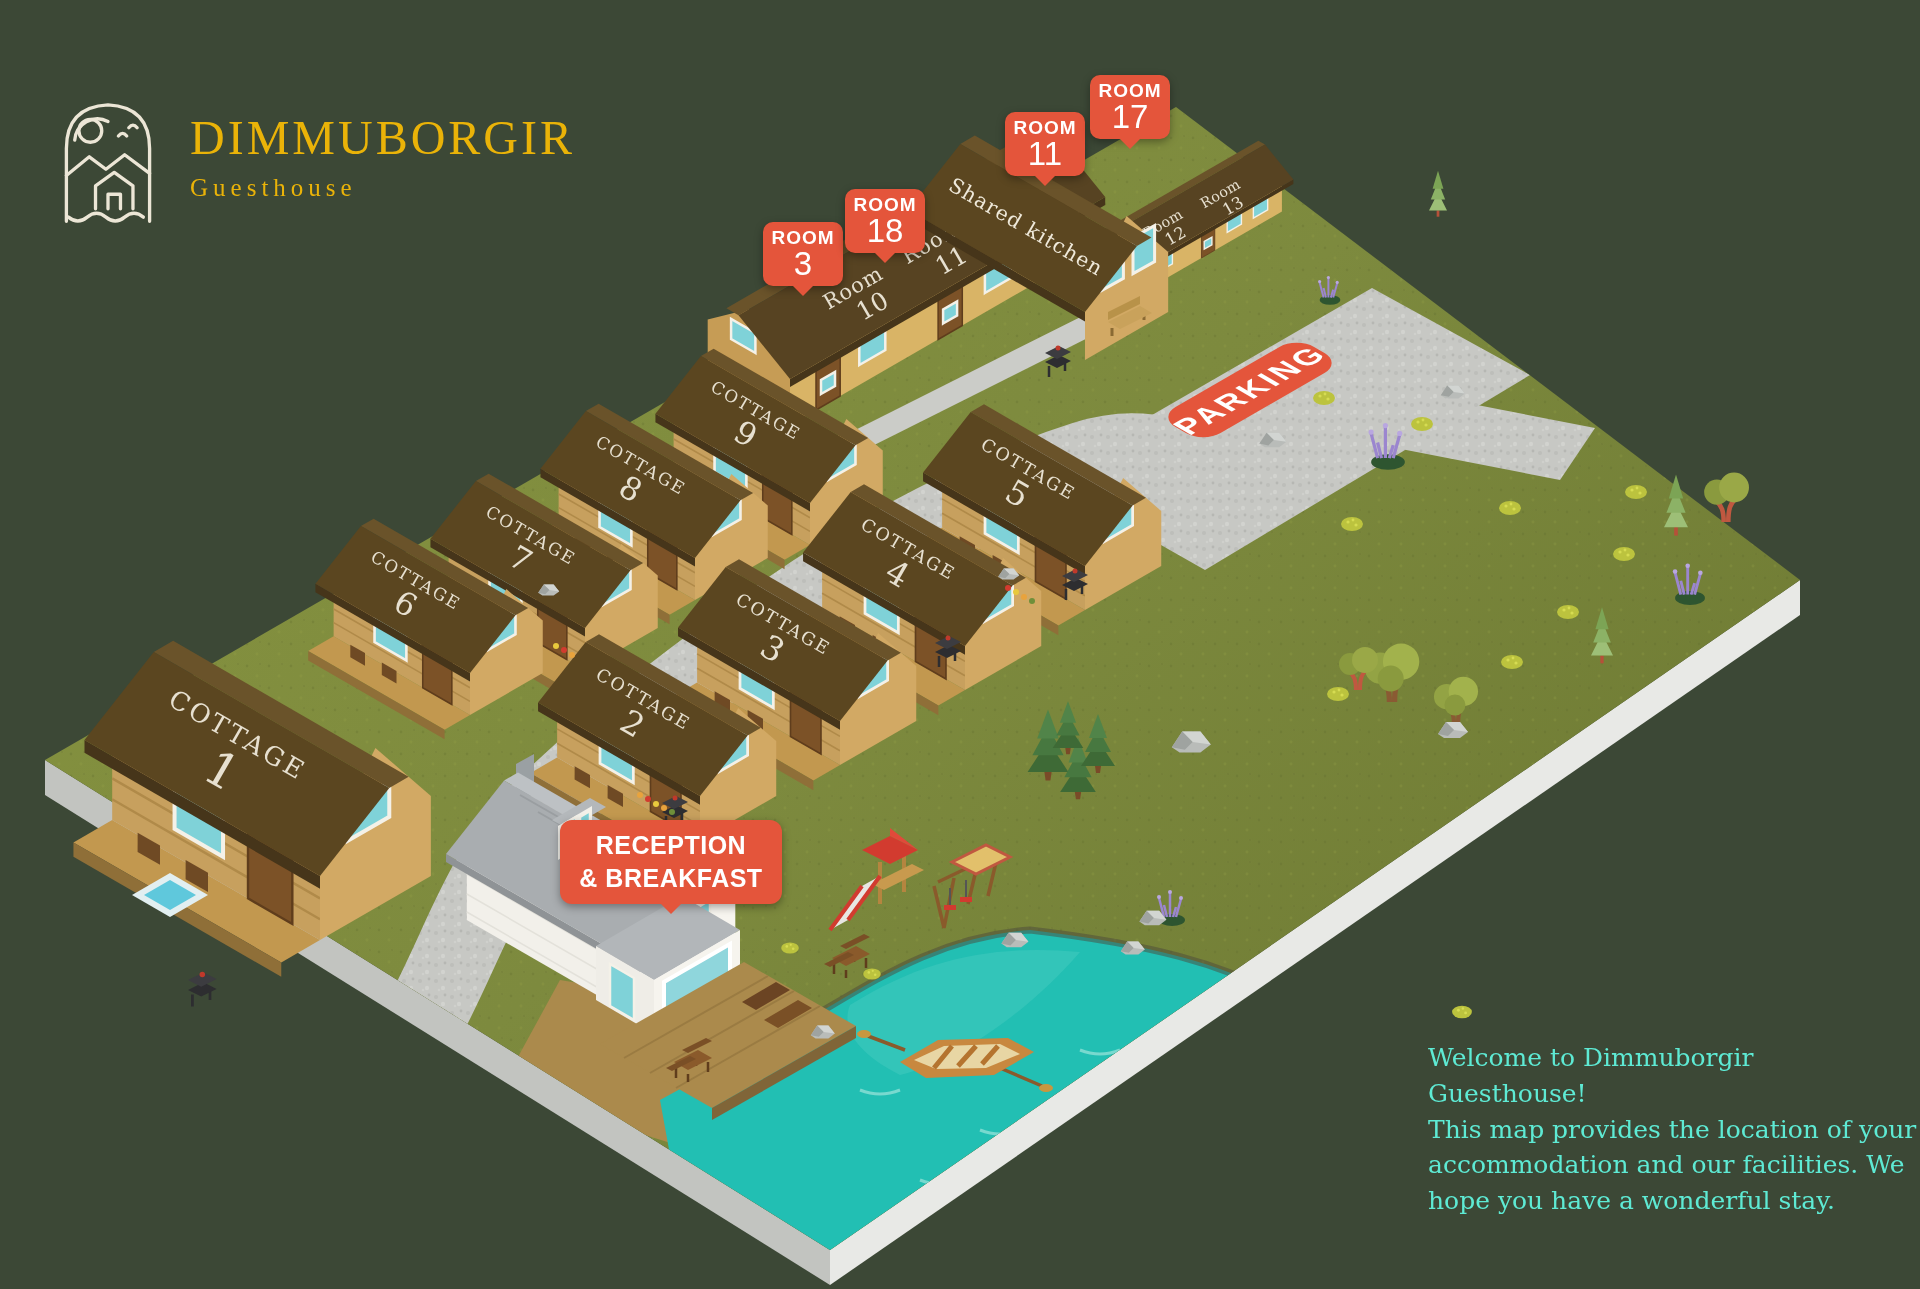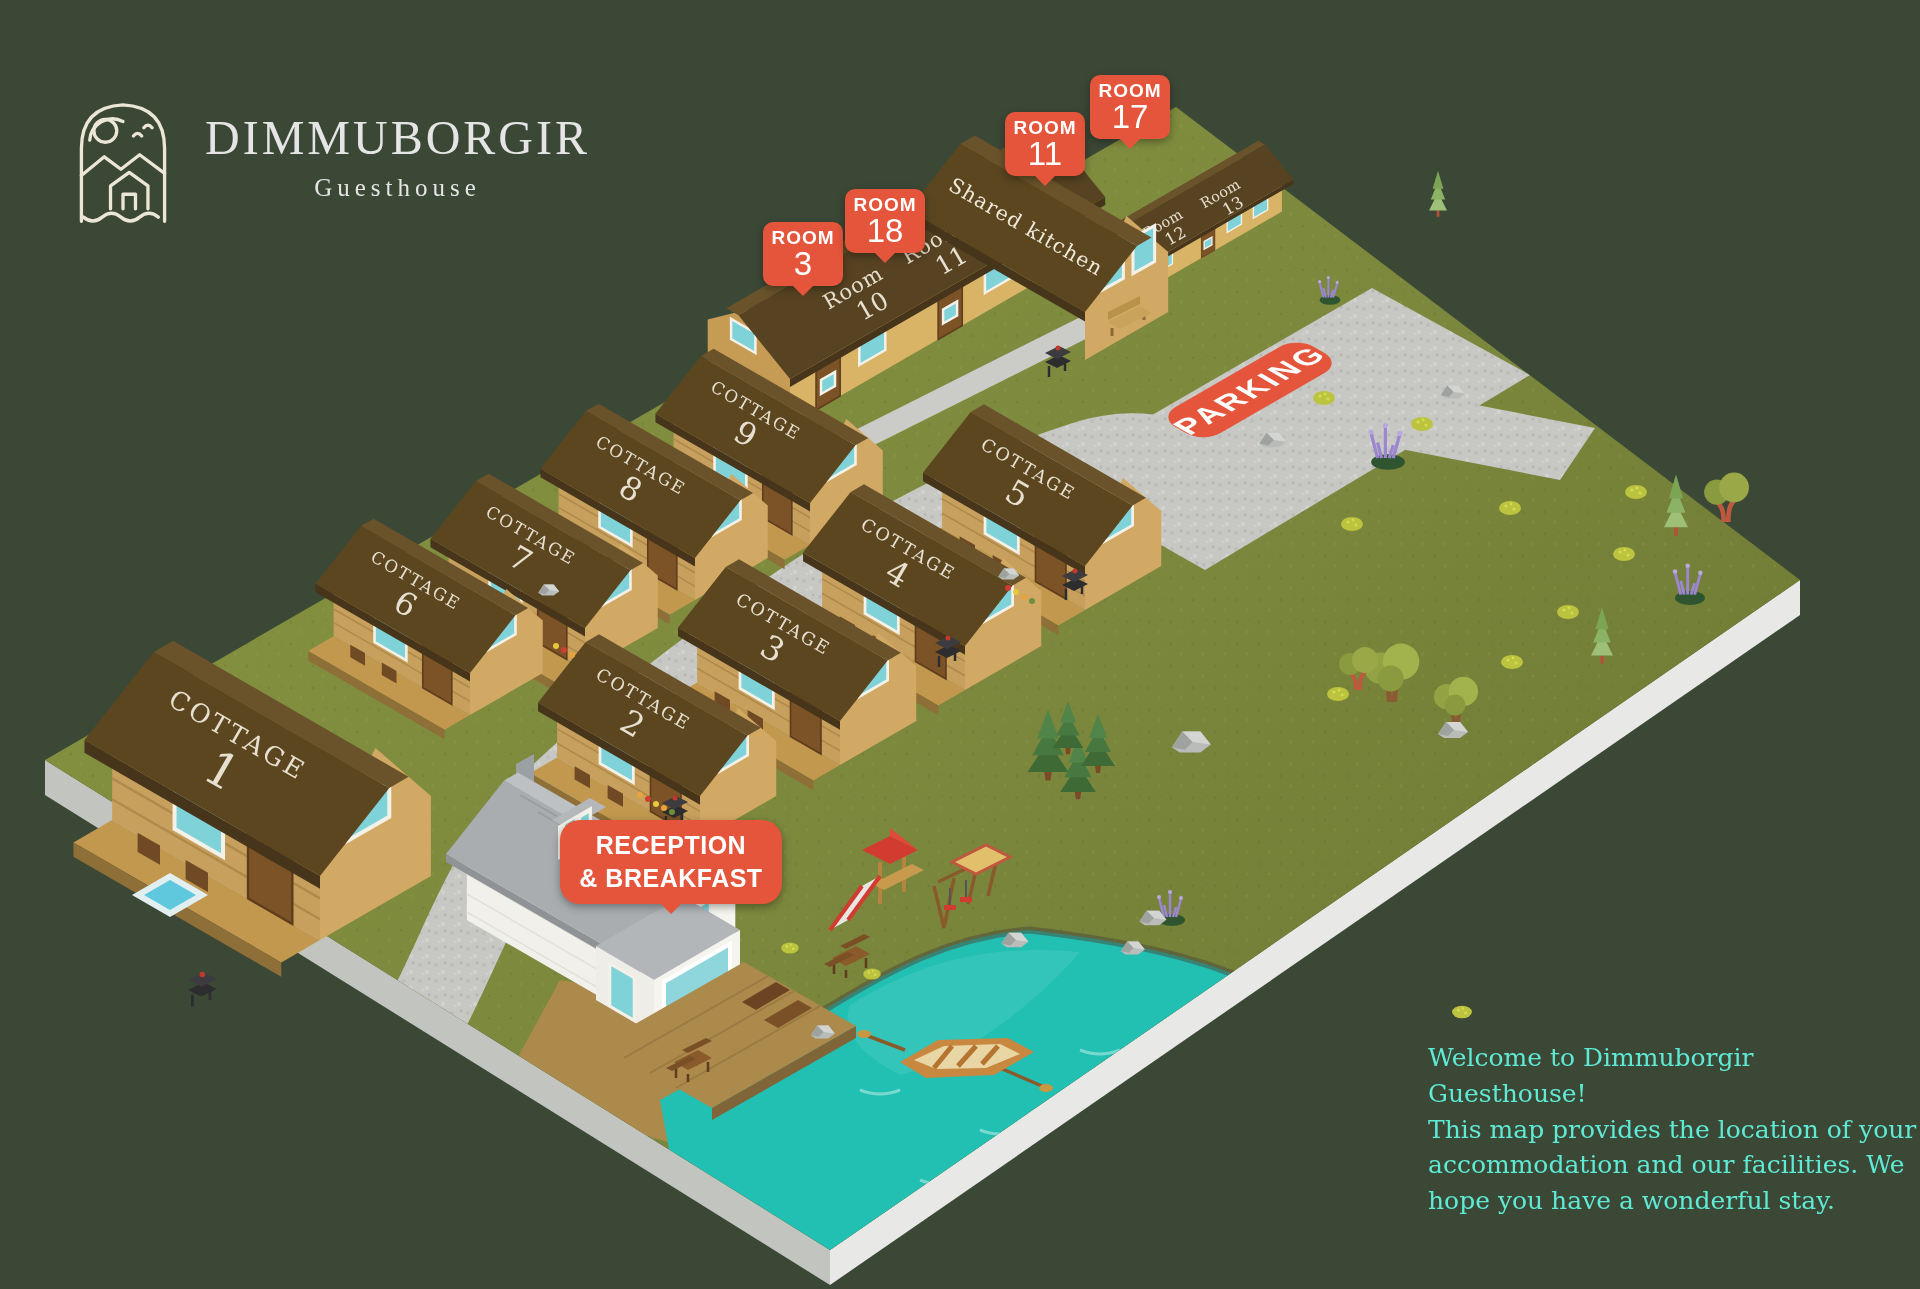--- a/index.html
+++ b/index.html
@@ -36,28 +36,28 @@
              font-size:31px;letter-spacing:3px}
 
   
   .pin{position:absolute;background:#e4553b;color:#fff;text-align:center;border-radius:10px;
        box-shadow:0 3px 8px rgba(0,0,0,.35);z-index:6}
   .pin:after{content:"";position:absolute;left:50%;margin-left:-11px;bottom:-10px;width:0;height:0;
        border-left:11px solid transparent;border-right:11px solid transparent;border-top:11px solid #e4553b}
   .pin-room{width:80px;padding:6px 0 5px}
   .pin-room .pw{display:block;font-weight:bold;font-size:19px;letter-spacing:1px;line-height:1}
   .pin-room .pn{display:block;font-weight:normal;font-size:33px;line-height:1.02}
-  .pin-reception{width:222px;padding:9px 0 10px;border-radius:20px}
+  .pin-reception{width:222px;padding:9px 0 10px;border-radius:12px}
   .pin-reception .pl{display:block;font-weight:bold;font-size:25px;line-height:1.3;letter-spacing:.5px}
 
   
-  .logo{position:absolute;left:71px;top:92px;display:flex;align-items:flex-start;color:#e5e5e5;z-index:5}
+  .logo{position:absolute;left:56px;top:92px;display:flex;align-items:flex-start;color:#eab308;z-index:5}
   .logo-text{margin-left:30px}
   .logo-title{font-family:"Liberation Serif",serif;font-size:48px;letter-spacing:3px;line-height:1;margin-top:22px}
-  .logo-sub{font-family:"Liberation Serif",serif;font-size:25px;letter-spacing:5px;text-align:center;margin-top:12px}
+  .logo-sub{font-family:"Liberation Serif",serif;font-size:25px;letter-spacing:5px;text-align:left;margin-top:12px}
 
   
   .welcome{position:absolute;left:1428px;top:1040px;width:490px;font-family:"DejaVu Serif",serif;
            font-size:25px;line-height:1.43;color:#5eead4;white-space:pre-line;z-index:5}
 </style>
 </head>
 <body>
 
 <div class="stage">
 

